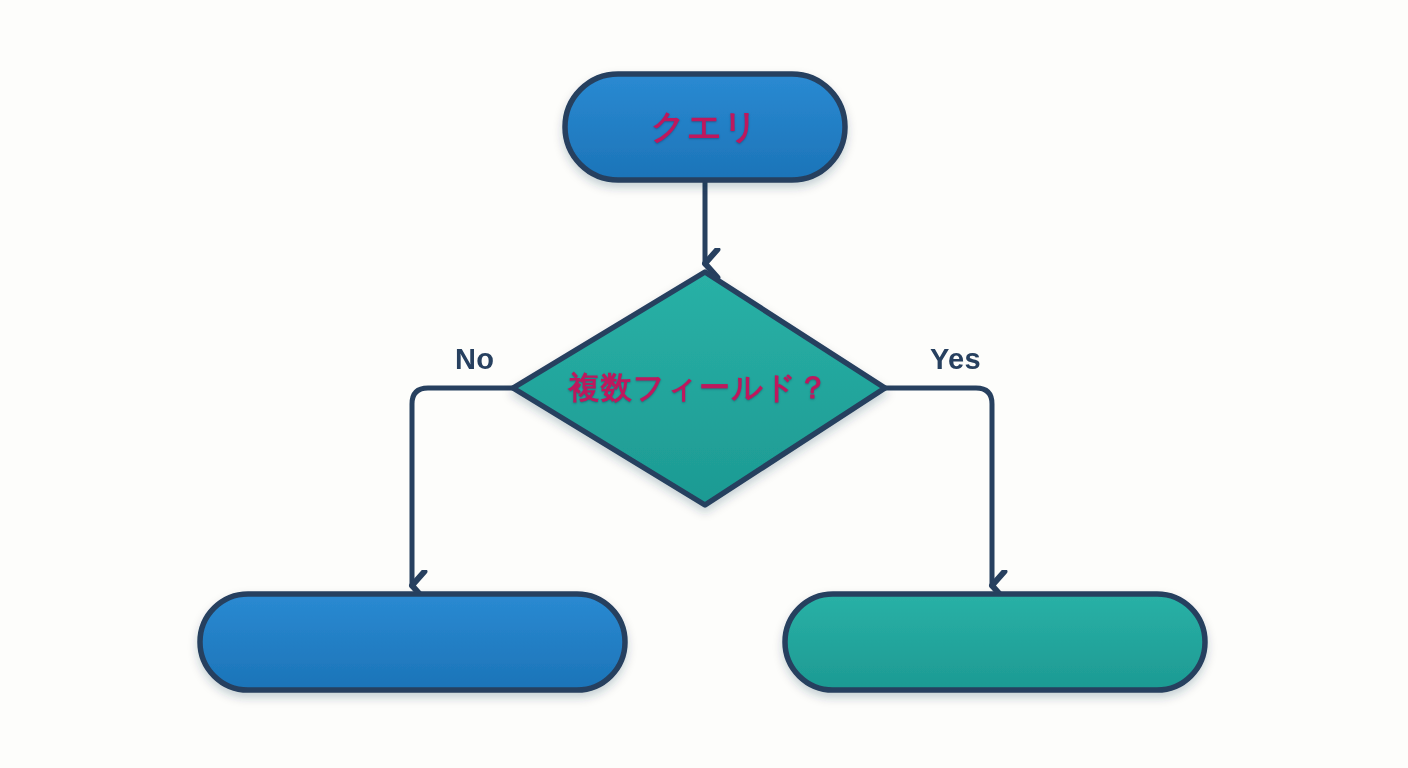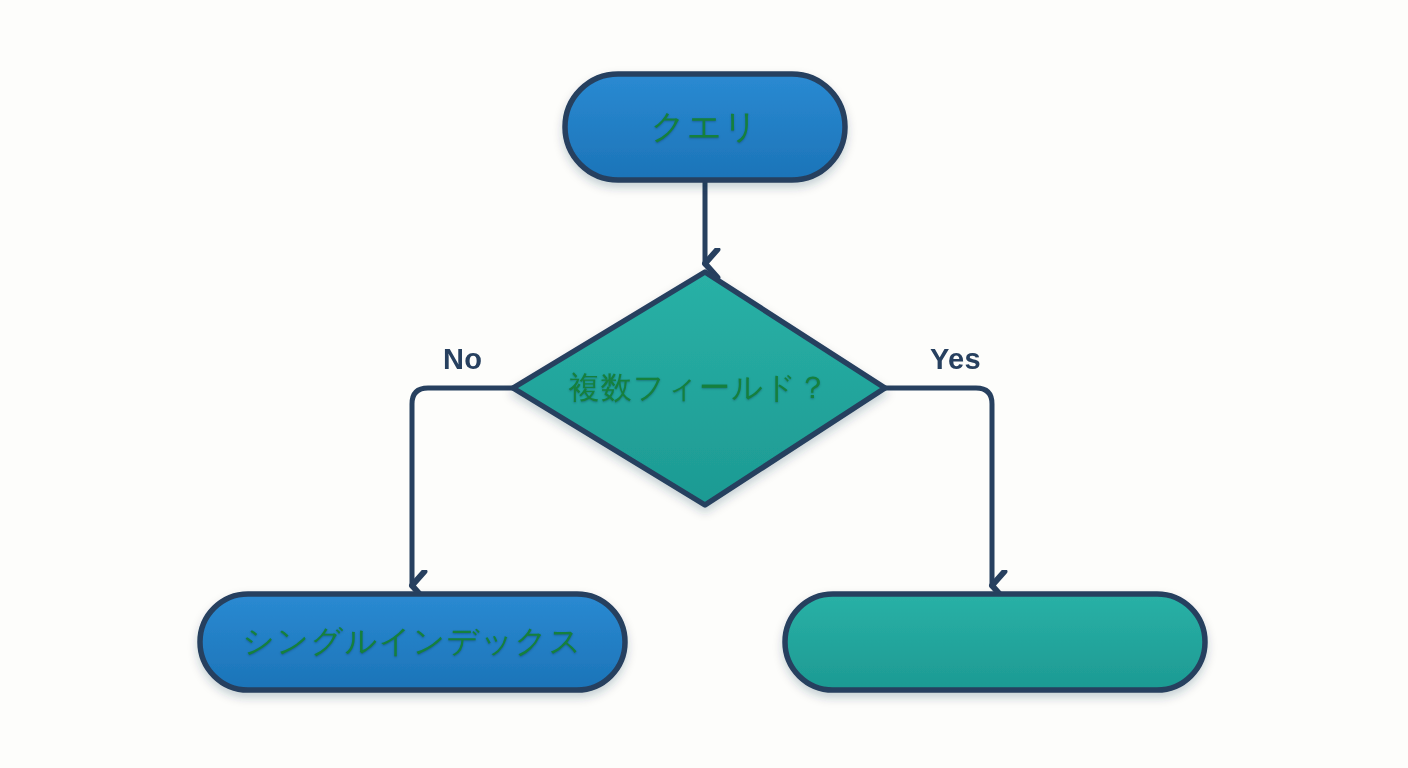--- a/index.html
+++ b/index.html
@@ -24,42 +24,42 @@
     top: 0;
     left: 0;
     width: 1408px;
     height: 768px;
   }
   .node-label {
     position: absolute;
     display: flex;
     align-items: center;
     justify-content: center;
-    color: #15803d;
-    font-weight: 400;
+    color: #be185d;
+    font-weight: 700;
     letter-spacing: 0.04em;
     text-shadow: 0 1px 2px rgba(20,40,70,0.35);
     pointer-events: none;
     white-space: nowrap;
   }
   #label-query      { left: 565px; top: 74px;  width: 280px; height: 106px; font-size: 34px; }
   #label-decision   { left: 513px; top: 340px; width: 372px; height: 96px;  font-size: 31px; }
   #label-single     { left: 200px; top: 594px; width: 425px; height: 96px;  font-size: 32px; }
   #label-composite  { left: 785px; top: 594px; width: 420px; height: 96px;  font-size: 32px; }
 
   .edge-label {
     position: absolute;
     color: #27405f;
     font-weight: 700;
     font-size: 29px;
     letter-spacing: 0.01em;
     pointer-events: none;
     white-space: nowrap;
   }
-  #edge-label-no  { left: 443px; top: 343px; }
+  #edge-label-no  { left: 455px; top: 343px; }
   #edge-label-yes { left: 930px; top: 343px; }
 </style>
 </head>
 <body>
 
 <div id="canvas">
 
   <svg id="flow-svg" viewBox="0 0 1408 768" xmlns="http://www.w3.org/2000/svg">
 
     <defs>
@@ -96,20 +96,19 @@
       <rect x="200" y="594" width="425" height="96" rx="48" ry="48" fill="url(#blueGrad)" stroke="#27405f" stroke-width="5.5"></rect>
 
       <rect x="785" y="594" width="420" height="96" rx="48" ry="48" fill="url(#tealGrad)" stroke="#27405f" stroke-width="5.5"></rect>
     </g>
   </svg>
 
   <div class="node-label" id="label-query">クエリ</div>
 
   <div class="node-label" id="label-decision">複数フィールド？</div>
 
-  <div class="node-label" id="label-single">シングルインデックス</div>
 
 
   <div class="edge-label" id="edge-label-no">No</div>
 
   <div class="edge-label" id="edge-label-yes">Yes</div>
 
 </div>
 
 </body></html>

